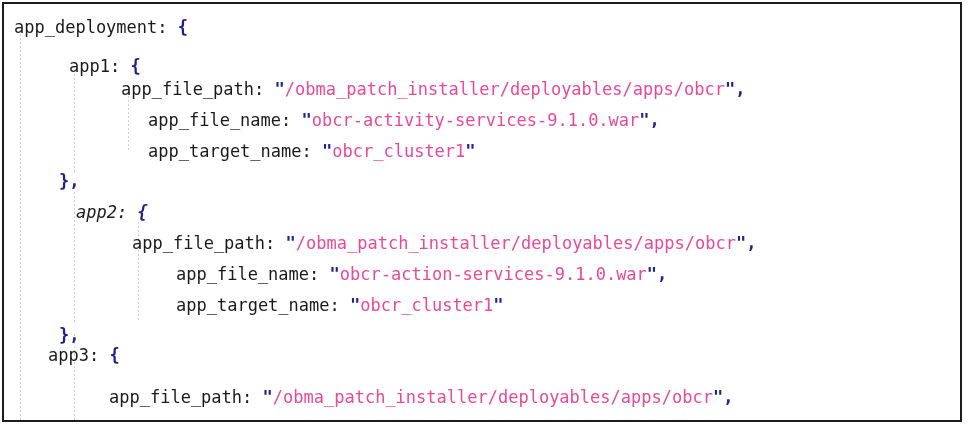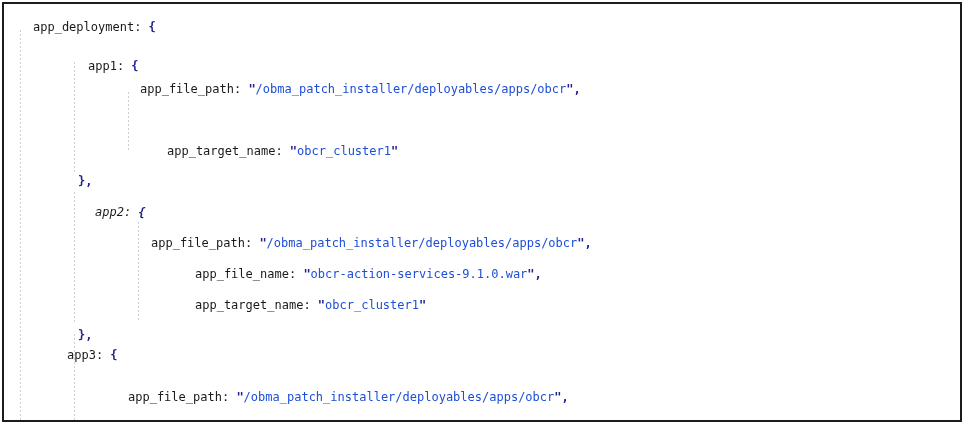--- a/index.html
+++ b/index.html
@@ -41,48 +41,48 @@
       #cfcfcf 0px, #cfcfcf 2px,
       rgba(255,255,255,0) 2px, rgba(255,255,255,0) 4px
     );
     background-size: 1px 4px;
     pointer-events: none;
   }
   .code-line {
     position: absolute;
     left: 0;
     white-space: pre;
-    font-size: 12px;
+    font-size: 17px;
     line-height: 22px;
     height: 22px;
     letter-spacing: 0px;
-    margin-left: 19px;
   }
   .tok-key      { color: #1a1a1a; }
   .tok-punct    { color: #1f1f8c; font-weight: bold; }
   .tok-colon    { color: #1a1a1a; }
   .tok-quote    { color: #21218f; font-weight: bold; }
-  .tok-str      { color: #1d4ed8; }
+  .tok-str      { color: #ec4899; }
   .tok-comma    { color: #21218f; font-weight: bold; }
 </style>
 </head>
 <body>
 
 <div id="screen">
   <div id="code-frame">
     <div id="code-surface">
         <div class="indent-guide" style="left: 16px; top: 26px; height: 392px;"></div>
         <div class="indent-guide" style="left: 70px; top: 58px; height: 110px;"></div>
         <div class="indent-guide" style="left: 124px; top: 88px; height: 60px;"></div>
         <div class="indent-guide" style="left: 70px; top: 188px; height: 130px;"></div>
         <div class="indent-guide" style="left: 134px; top: 218px; height: 100px;"></div>
         <div class="indent-guide" style="left: 70px; top: 330px; height: 86px;"></div>
         <div class="code-line" style="left: 10px; top: 12px;"><span class="tok-key">app_deployment</span><span class="tok-colon">: </span><span class="tok-punct">{</span></div>
         <div class="code-line" style="left: 65px; top: 51px;"><span class="tok-key">app1</span><span class="tok-colon">: </span><span class="tok-punct">{</span></div>
         <div class="code-line" style="left: 117px; top: 74px;"><span class="tok-key">app_file_path</span><span class="tok-colon">: </span><span class="tok-quote">"</span><span class="tok-str">/obma_patch_installer/deployables/apps/obcr</span><span class="tok-quote">"</span><span class="tok-comma">,</span></div>
+        <div class="code-line" style="left: 144px; top: 105px;"><span class="tok-key">app_file_name</span><span class="tok-colon">: </span><span class="tok-quote">"</span><span class="tok-str">obcr-activity-services-9.1.0.war</span><span class="tok-quote">"</span><span class="tok-comma">,</span></div>
         <div class="code-line" style="left: 144px; top: 136px;"><span class="tok-key">app_target_name</span><span class="tok-colon">: </span><span class="tok-quote">"</span><span class="tok-str">obcr_cluster1</span><span class="tok-quote">"</span></div>
         <div class="code-line" style="left: 55px; top: 166px;"><span class="tok-punct">}</span><span class="tok-comma">,</span></div>
         <div class="code-line" style="left: 72px; top: 197px; font-style: italic;"><span class="tok-key">app2</span><span class="tok-colon">: </span><span class="tok-punct">{</span></div>
         <div class="code-line" style="left: 128px; top: 228px;"><span class="tok-key">app_file_path</span><span class="tok-colon">: </span><span class="tok-quote">"</span><span class="tok-str">/obma_patch_installer/deployables/apps/obcr</span><span class="tok-quote">"</span><span class="tok-comma">,</span></div>
         <div class="code-line" style="left: 172px; top: 259px;"><span class="tok-key">app_file_name</span><span class="tok-colon">: </span><span class="tok-quote">"</span><span class="tok-str">obcr-action-services-9.1.0.war</span><span class="tok-quote">"</span><span class="tok-comma">,</span></div>
         <div class="code-line" style="left: 172px; top: 290px;"><span class="tok-key">app_target_name</span><span class="tok-colon">: </span><span class="tok-quote">"</span><span class="tok-str">obcr_cluster1</span><span class="tok-quote">"</span></div>
         <div class="code-line" style="left: 55px; top: 320px;"><span class="tok-punct">}</span><span class="tok-comma">,</span></div>
         <div class="code-line" style="left: 44px; top: 340px;"><span class="tok-key">app3</span><span class="tok-colon">: </span><span class="tok-punct">{</span></div>
         <div class="code-line" style="left: 105px; top: 382px;"><span class="tok-key">app_file_path</span><span class="tok-colon">: </span><span class="tok-quote">"</span><span class="tok-str">/obma_patch_installer/deployables/apps/obcr</span><span class="tok-quote">"</span><span class="tok-comma">,</span></div>
         <div class="code-line" style="left: 105px; top: 413px;"><span class="tok-key">app_file_name</span><span class="tok-colon">: </span><span class="tok-quote">"</span><span class="tok-str">obcr-common-services-9.1.0.war</span><span class="tok-quote">"</span><span class="tok-comma">,</span></div>

